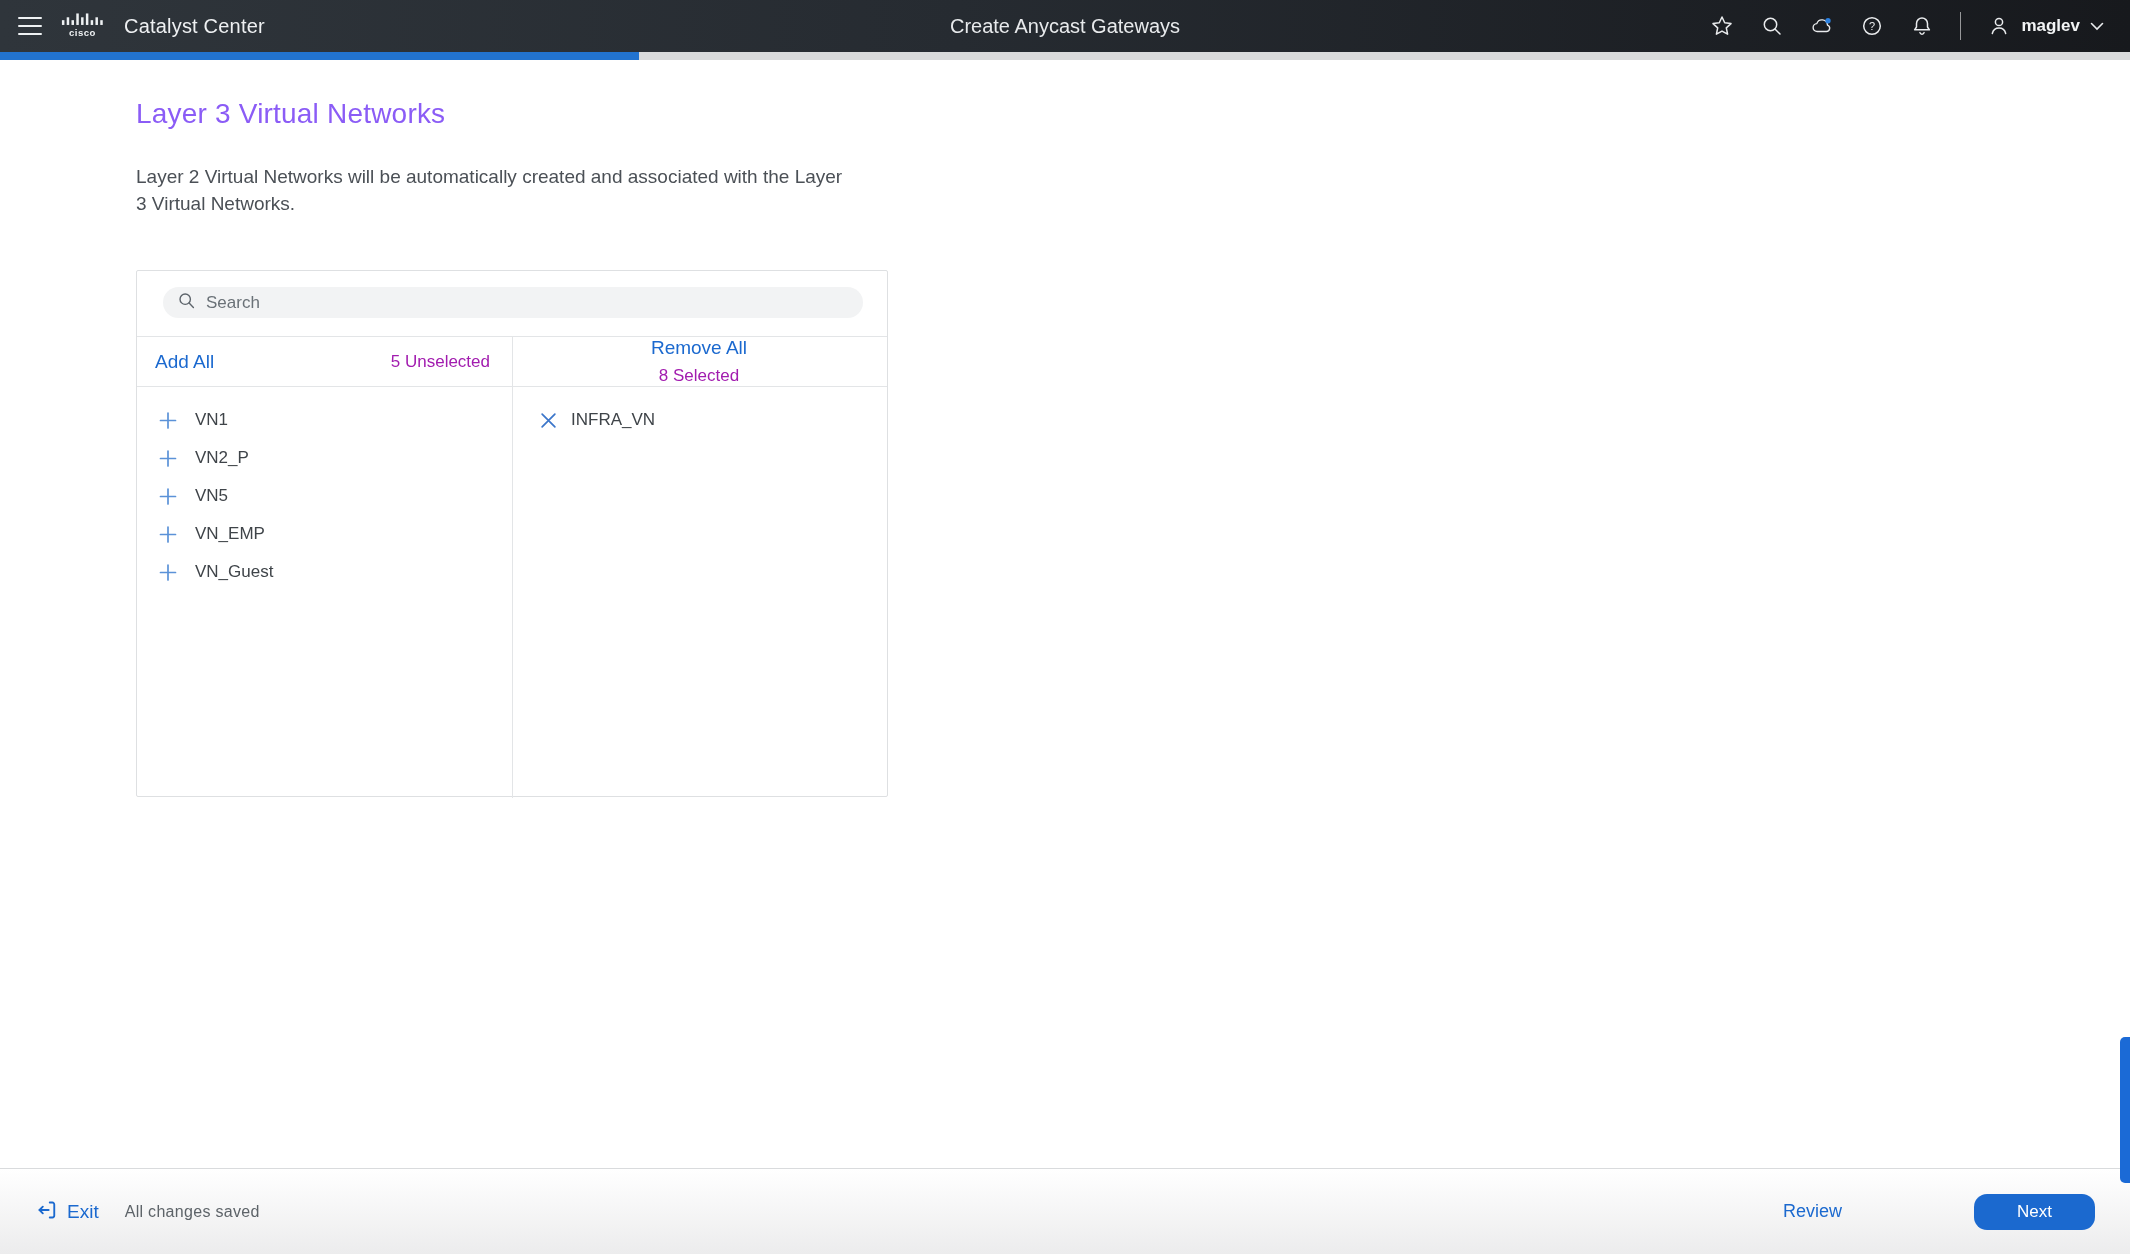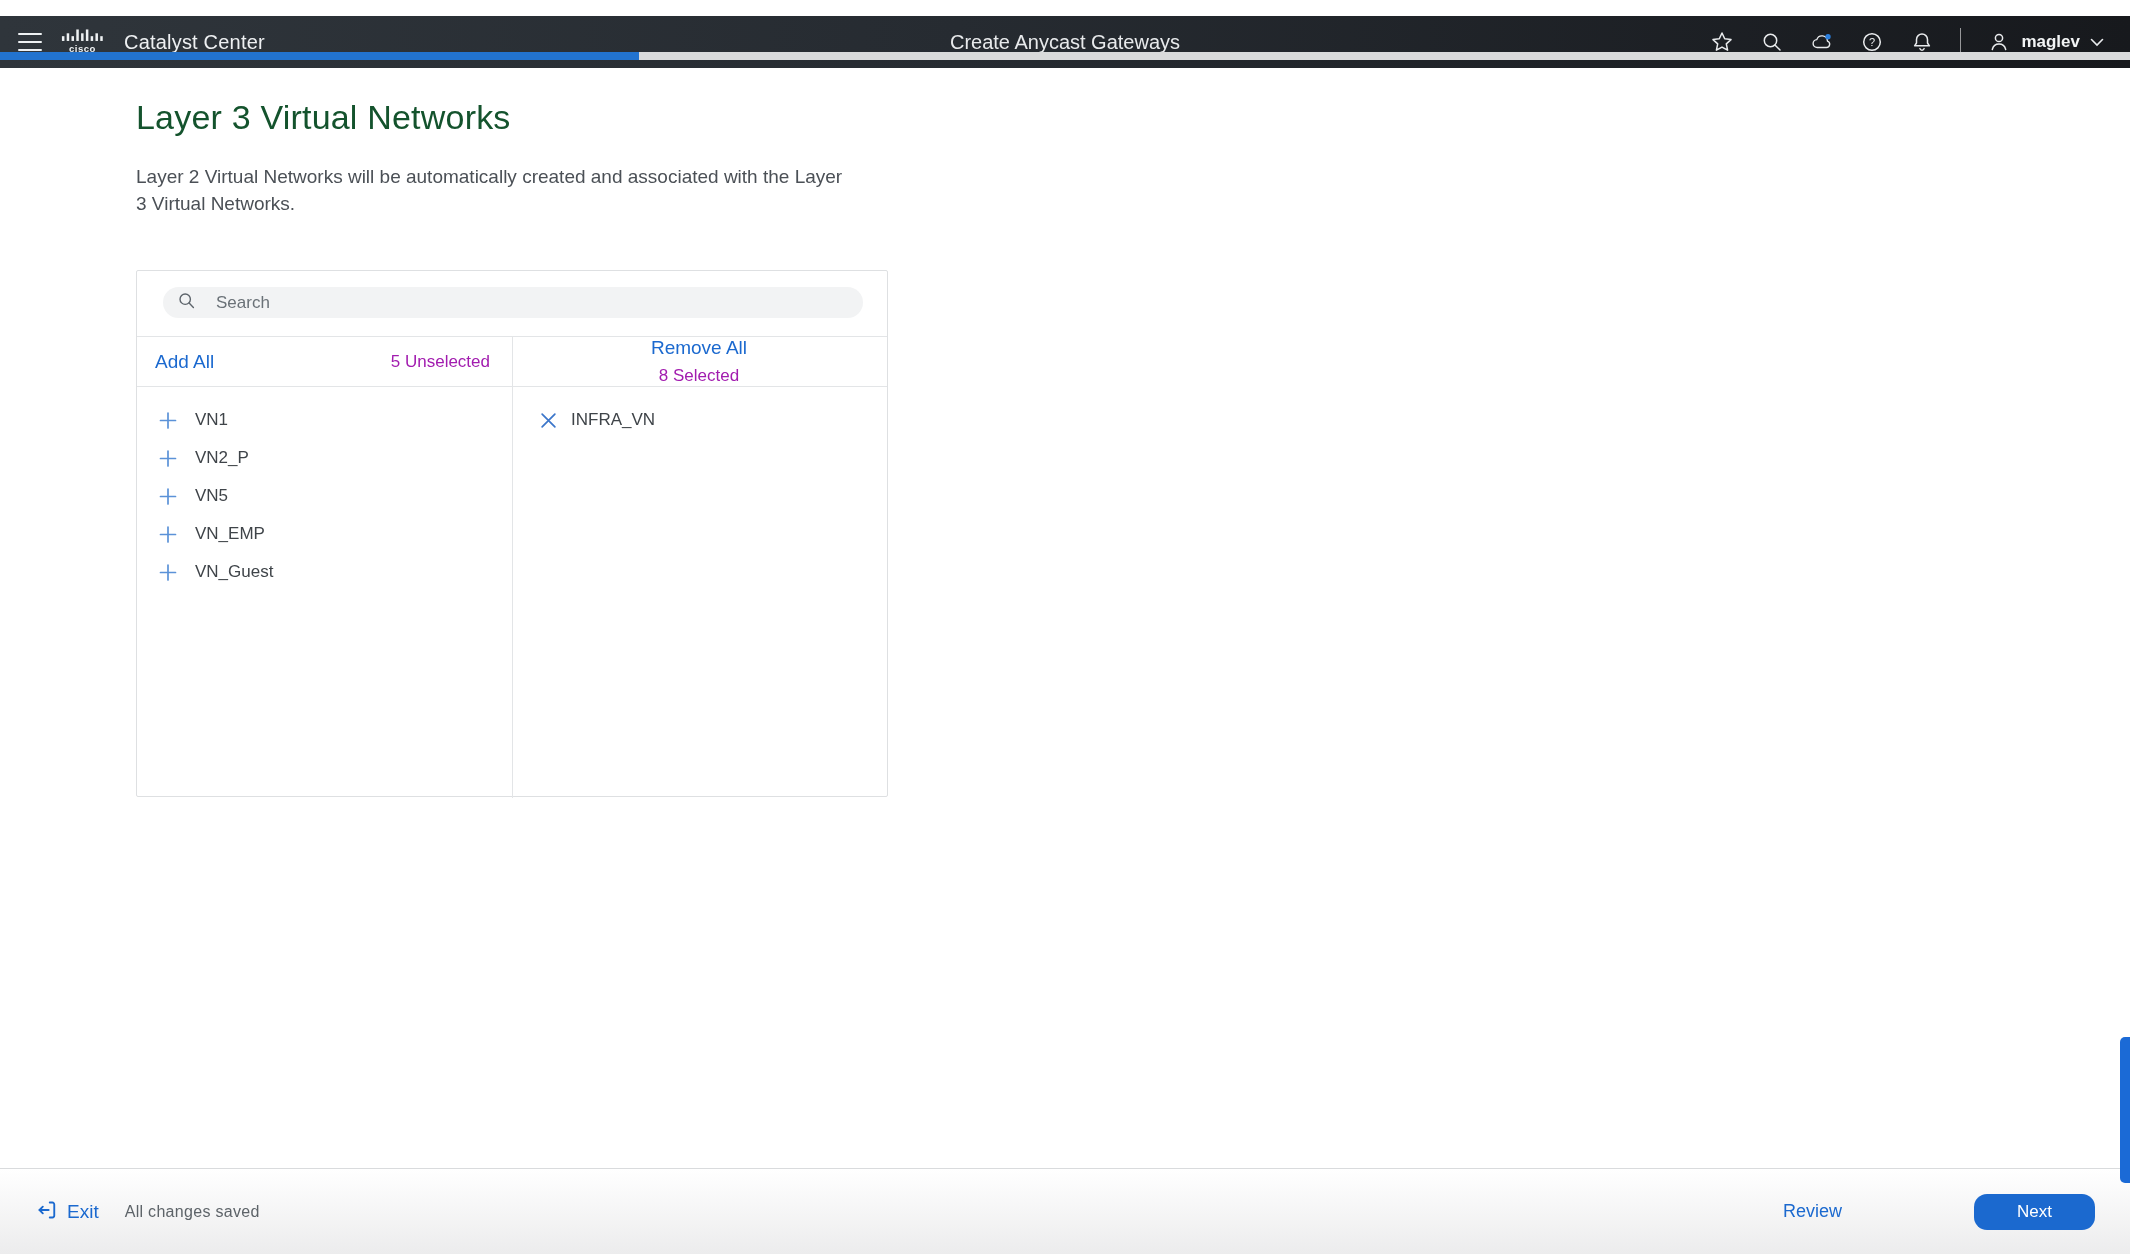--- a/index.html
+++ b/index.html
@@ -1,21 +1,21 @@
 <!DOCTYPE html>
 <html style="--accent: #1b69cf; --progress: #2273cf;"><head>
 <meta charset="utf-8">
 <style>
   * { margin:0; padding:0; box-sizing:border-box; }
   html,body { width:2130px; height:1254px; overflow:hidden; background:#fff;
               font-family:"Liberation Sans", sans-serif; }
   .root { position:relative; width:2130px; height:1254px; background:#fff; }
 
   
-  .topbar { position:absolute; top:16px; left:0; width:100%; height:52px;
+  .topbar { position:absolute; top:0; left:0; width:100%; height:52px;
             background:linear-gradient(90deg,#2f353b 0%,#262b31 45%,#17191d 100%);
             display:flex; align-items:center; }
   .topbar-left { display:flex; align-items:center; gap:18px; padding-left:18px; }
   .hamburger { width:24px; height:18px; display:flex; flex-direction:column;
                justify-content:space-between; cursor:pointer; background:none; border:none; }
   .hamburger span { display:block; height:2px; width:24px; background:#eef1f3; border-radius:1px; }
   .brand { color:#eef0f2; font-size:20px; letter-spacing:.2px; }
   .center-title { position:absolute; left:0; right:0; text-align:center;
                   color:#e8eaec; font-size:20px; pointer-events:none; }
   .topbar-right { position:absolute; right:26px; display:flex; align-items:center; gap:26px; }
@@ -23,30 +23,30 @@
              background:none; border:none; cursor:pointer; }
   .tb-divider { width:1px; height:28px; background:rgba(255,255,255,.55); }
   .user-chunk { display:flex; align-items:center; gap:10px; cursor:pointer; }
   .user-name { color:#f2f4f5; font-size:17px; font-weight:700; }
 
   
   .progress-track { position:absolute; top:52px; left:0; width:100%; height:8px; background:#d9dadb; }
   .progress-fill { height:100%; background:var(--progress,#2273cf); }
 
   
-  .page-title { position:absolute; left:136px; top:98px; font-size:34px; font-weight:400;
-                color:#14532d; letter-spacing:.2px; }
+  .page-title { position:absolute; left:136px; top:98px; font-size:28px; font-weight:400;
+                color:#8b5cf6; letter-spacing:.2px; }
   .page-desc { position:absolute; left:136px; top:163px; font-size:19px; line-height:27px;
                color:#4b5056; }
 
   .card { position:absolute; left:136px; top:270px; width:752px; height:527px;
           background:#fff; border:1px solid #dee0e2; border-radius:2px; }
   .search-pill { position:absolute; left:26px; top:16px; width:700px; height:31px;
                  background:#f2f3f4; border-radius:16px; display:flex; align-items:center;
-                 gap:20px; padding:0 14px; }
+                 gap:10px; padding:0 14px; }
   .search-pill input { flex:1; border:none; background:transparent; outline:none;
                        font-size:17px; color:#30353a; font-family:"Liberation Sans",sans-serif; }
   .search-pill input::placeholder { color:#6a7177; }
 
   .cols { position:absolute; left:0; top:65px; width:100%; height:462px; display:flex;
           border-top:1px solid #e3e5e7; }
   .col { height:100%; }
   .col.left  { width:376px; border-right:1px solid #e3e5e7; }
   .col.right { flex:1; }
   .col-head { height:50px; display:flex; align-items:center; justify-content:space-between;

